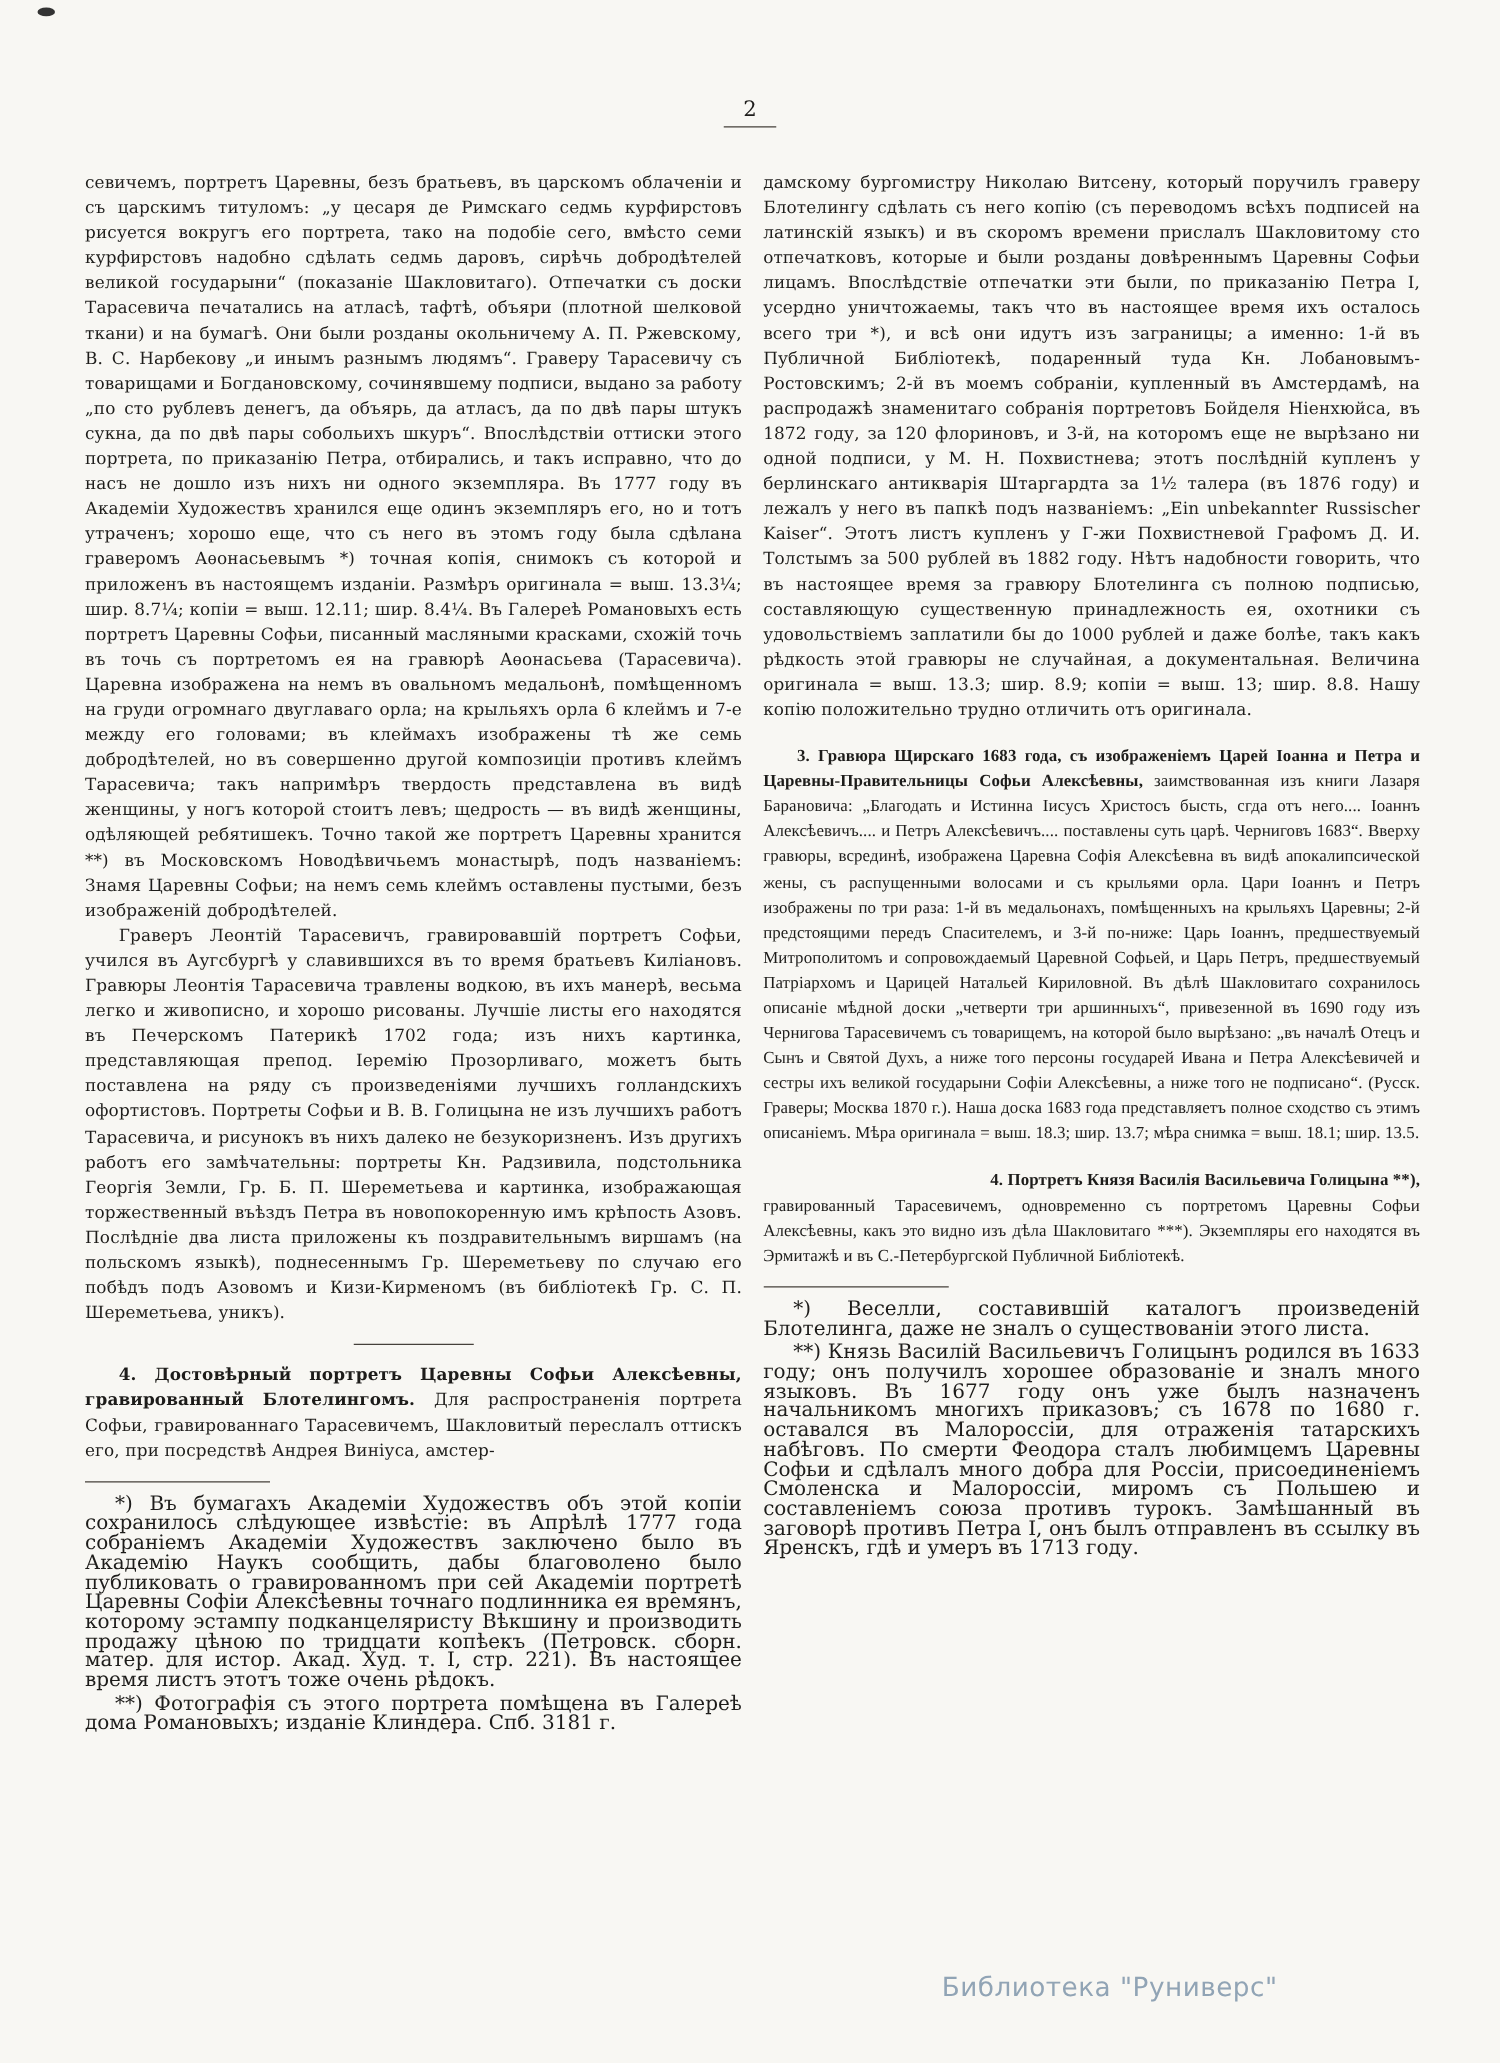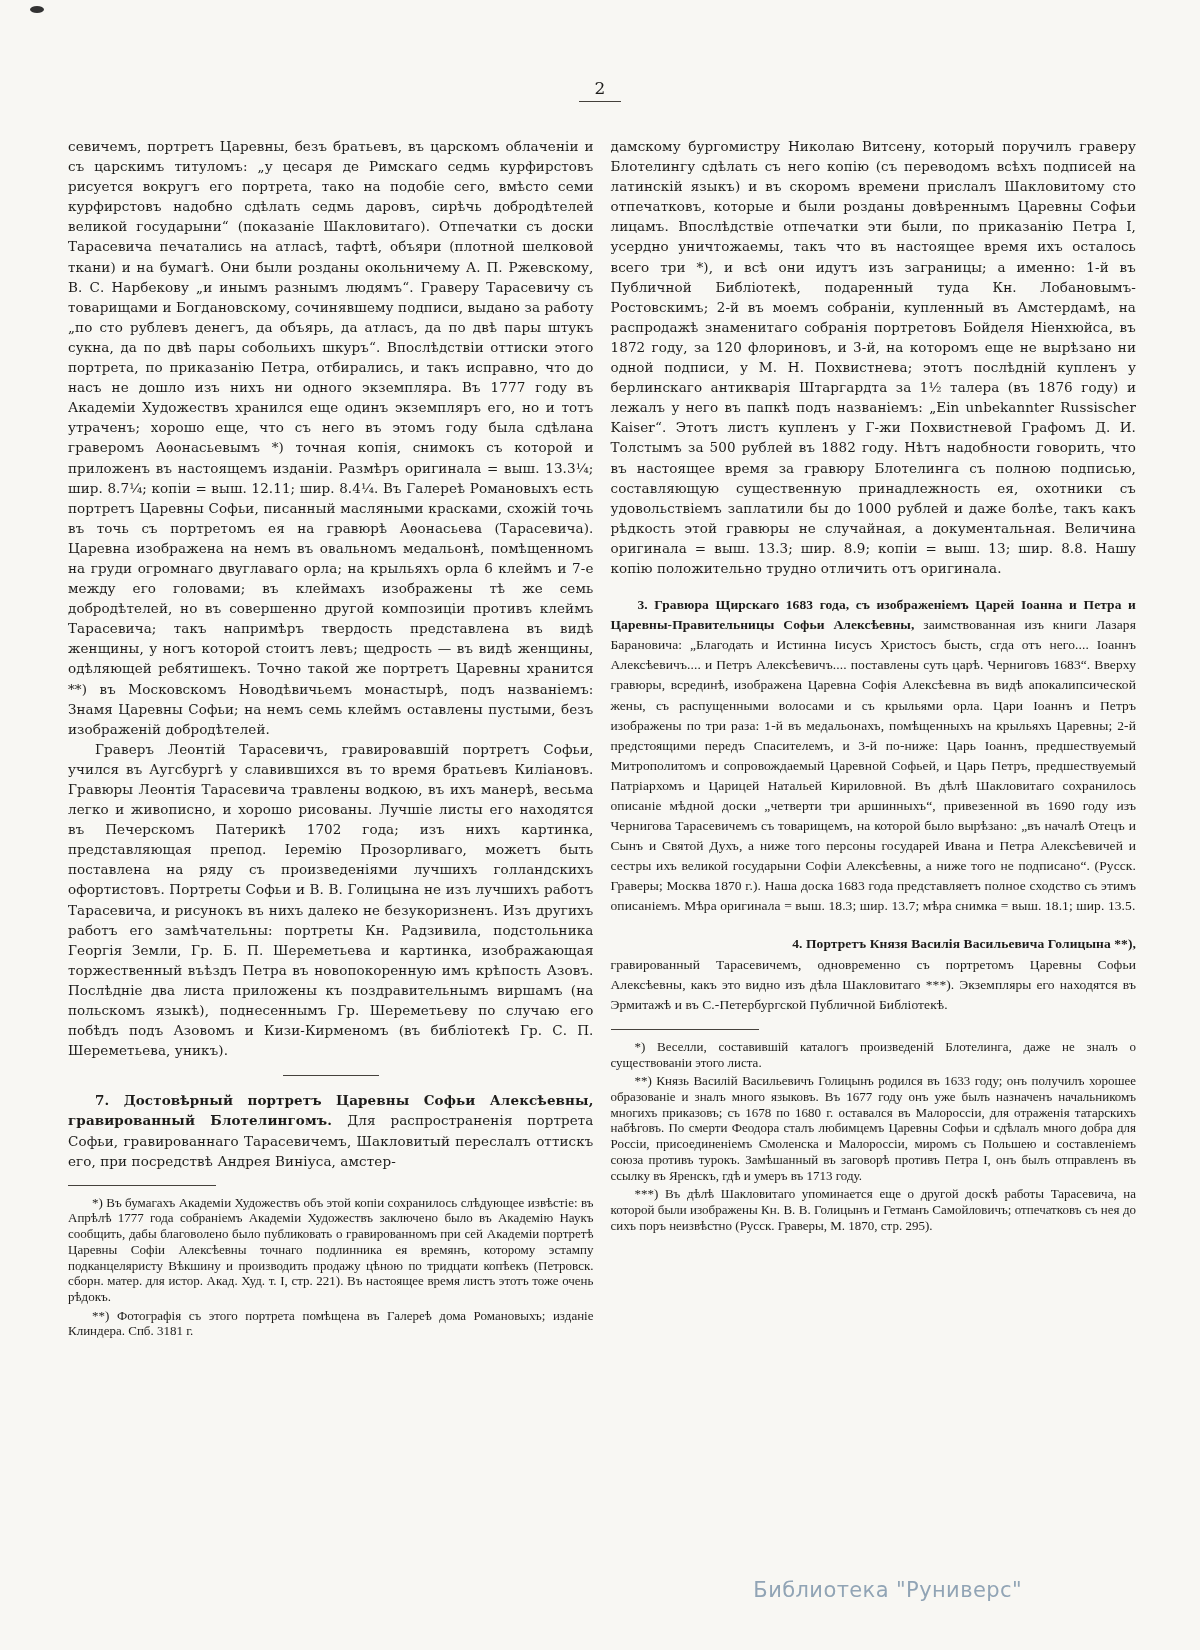--- a/index.html
+++ b/index.html
@@ -43,24 +43,23 @@
     width:96px;height:1px;background:#45413b;
     margin:15px auto 14px;
   }
   .foot-rule{
     width:148px;height:1px;background:#45413b;
     margin:14px 0 9px;
   }
   .footnote{
     margin:0 0 3px;
     text-align:justify;
-    font-size:13px;
+    font-size:16px;
     line-height:15.7px;
     text-indent:24px;
-    font-family:Liberation Serif, serif;
   }
   .watermark{
     position:absolute;
     right:178px;bottom:48px;
     font-family:"DejaVu Sans","Liberation Sans",sans-serif;
     font-size:21px;
     color:#91a4b5;
     letter-spacing:0.4px;
   }
   .scan-speck{
@@ -78,37 +77,36 @@
   <div class="page-number-wrap">
     <span class="page-number">2</span>
   </div>
 
   <div class="columns">
     <div class="column">
       <div class="col-body">
           <p class="para">севичемъ, портретъ Царевны, безъ братьевъ, въ царскомъ облаченіи и съ царскимъ титуломъ: „у цесаря де Римскаго седмь курфирстовъ рисуется вокругъ его портрета, тако на подобіе сего, вмѣсто семи курфирстовъ надобно сдѣлать седмь даровъ, сирѣчь добродѣтелей великой государыни“ (показаніе Шакловитаго). Отпечатки съ доски Тарасевича печатались на атласѣ, тафтѣ, объяри (плотной шелковой ткани) и на бумагѣ. Они были розданы окольничему А. П. Ржевскому, В. С. Нарбекову „и инымъ разнымъ людямъ“. Граверу Тарасевичу съ товарищами и Богдановскому, сочинявшему подписи, выдано за работу „по сто рублевъ денегъ, да объярь, да атласъ, да по двѣ пары штукъ сукна, да по двѣ пары собольихъ шкуръ“. Впослѣдствіи оттиски этого портрета, по приказанію Петра, отбирались, и такъ исправно, что до насъ не дошло изъ нихъ ни одного экземпляра. Въ 1777 году въ Академіи Художествъ хранился еще одинъ экземпляръ его, но и тотъ утраченъ; хорошо еще, что съ него въ этомъ году была сдѣлана граверомъ Аѳонасьевымъ *) точная копія, снимокъ съ которой и приложенъ въ настоящемъ изданіи. Размѣръ оригинала = выш. 13.3¼; шир. 8.7¼; копіи = выш. 12.11; шир. 8.4¼. Въ Галереѣ Романовыхъ есть портретъ Царевны Софьи, писанный масляными красками, схожій точь въ точь съ портретомъ ея на гравюрѣ Аѳонасьева (Тарасевича). Царевна изображена на немъ въ овальномъ медальонѣ, помѣщенномъ на груди огромнаго двуглаваго орла; на крыльяхъ орла 6 клеймъ и 7-е между его головами; въ клеймахъ изображены тѣ же семь добродѣтелей, но въ совершенно другой композиціи противъ клеймъ Тарасевича; такъ напримѣръ твердость представлена въ видѣ женщины, у ногъ которой стоитъ левъ; щедрость — въ видѣ женщины, одѣляющей ребятишекъ. Точно такой же портретъ Царевны хранится **) въ Московскомъ Новодѣвичьемъ монастырѣ, подъ названіемъ: Знамя Царевны Софьи; на немъ семь клеймъ оставлены пустыми, безъ изображеній добродѣтелей.</p>
           <p class="para indent">Граверъ Леонтій Тарасевичъ, гравировавшій портретъ Софьи, учился въ Аугсбургѣ у славившихся въ то время братьевъ Киліановъ. Гравюры Леонтія Тарасевича травлены водкою, въ ихъ манерѣ, весьма легко и живописно, и хорошо рисованы. Лучшіе листы его находятся въ Печерскомъ Патерикѣ 1702 года; изъ нихъ картинка, представляющая препод. Іеремію Прозорливаго, можетъ быть поставлена на ряду съ произведеніями лучшихъ голландскихъ офортистовъ. Портреты Софьи и В. В. Голицына не изъ лучшихъ работъ Тарасевича, и рисунокъ въ нихъ далеко не безукоризненъ. Изъ другихъ работъ его замѣчательны: портреты Кн. Радзивила, подстольника Георгія Земли, Гр. Б. П. Шереметьева и картинка, изображающая торжественный въѣздъ Петра въ новопокоренную имъ крѣпость Азовъ. Послѣдніе два листа приложены къ поздравительнымъ виршамъ (на польскомъ языкѣ), поднесеннымъ Гр. Шереметьеву по случаю его побѣдъ подъ Азовомъ и Кизи-Кирменомъ (въ библіотекѣ Гр. С. П. Шереметьева, уникъ).</p>
           <div class="section-rule"></div>
-          <p class="para indent"><b class="">7. Достовѣрный портретъ Царевны Софьи Алексѣевны, гравированный Блотелингомъ. </b>Для распространенія портрета Софьи, гравированнаго Тарасевичемъ, Шакловитый переслалъ оттискъ его, при посредствѣ Андрея Виніуса, амстер-</p>
+          <p class="para indent"><b class="">4. Достовѣрный портретъ Царевны Софьи Алексѣевны, гравированный Блотелингомъ. </b>Для распространенія портрета Софьи, гравированнаго Тарасевичемъ, Шакловитый переслалъ оттискъ его, при посредствѣ Андрея Виніуса, амстер-</p>
         </div>
       <div class="foot-rule"></div>
       <div class="col-foot">
           <p class="footnote">*) Въ бумагахъ Академіи Художествъ объ этой копіи сохранилось слѣдующее извѣстіе: въ Апрѣлѣ 1777 года собраніемъ Академіи Художествъ заключено было въ Академію Наукъ сообщить, дабы благоволено было публиковать о гравированномъ при сей Академіи портретѣ Царевны Софіи Алексѣевны точнаго подлинника ея времянъ, которому эстампу подканцеляристу Вѣкшину и производить продажу цѣною по тридцати копѣекъ (Петровск. сборн. матер. для истор. Акад. Худ. т. I, стр. 221). Въ настоящее время листъ этотъ тоже очень рѣдокъ.</p>
           <p class="footnote">**) Фотографія съ этого портрета помѣщена въ Галереѣ дома Романовыхъ; изданіе Клиндера. Спб. 3181 г.</p>
         </div>
     </div>
     <div class="column">
       <div class="col-body">
           <p class="para">дамскому бургомистру Николаю Витсену, который поручилъ граверу Блотелингу сдѣлать съ него копію (съ переводомъ всѣхъ подписей на латинскій языкъ) и въ скоромъ времени прислалъ Шакловитому сто отпечатковъ, которые и были розданы довѣреннымъ Царевны Софьи лицамъ. Впослѣдствіе отпечатки эти были, по приказанію Петра I, усердно уничтожаемы, такъ что въ настоящее время ихъ осталось всего три *), и всѣ они идутъ изъ заграницы; а именно: 1-й въ Публичной Библіотекѣ, подаренный туда Кн. Лобановымъ-Ростовскимъ; 2-й въ моемъ собраніи, купленный въ Амстердамѣ, на распродажѣ знаменитаго собранія портретовъ Бойделя Ніенхюйса, въ 1872 году, за 120 флориновъ, и 3-й, на которомъ еще не вырѣзано ни одной подписи, у М. Н. Похвистнева; этотъ послѣдній купленъ у берлинскаго антикварія Штаргардта за 1½ талера (въ 1876 году) и лежалъ у него въ папкѣ подъ названіемъ: „Ein unbekannter Russischer Kaiser“. Этотъ листъ купленъ у Г-жи Похвистневой Графомъ Д. И. Толстымъ за 500 рублей въ 1882 году. Нѣтъ надобности говорить, что въ настоящее время за гравюру Блотелинга съ полною подписью, составляющую существенную принадлежность ея, охотники съ удовольствіемъ заплатили бы до 1000 рублей и даже болѣе, такъ какъ рѣдкость этой гравюры не случайная, а документальная. Величина оригинала = выш. 13.3; шир. 8.9; копіи = выш. 13; шир. 8.8. Нашу копію положительно трудно отличить отъ оригинала.</p>
           <p class="para indent section-gap"><b class="">3. Гравюра Щирскаго 1683 года, съ изображеніемъ Царей Іоанна и Петра и Царевны-Правительницы Софьи Алексѣевны, </b>заимствованная изъ книги Лазаря Барановича: „Благодать и Истинна Іисусъ Христосъ бысть, сгда отъ него.... Іоаннъ Алексѣевичъ.... и Петръ Алексѣевичъ.... поставлены суть царѣ. Черниговъ 1683“. Вверху гравюры, всрединѣ, изображена Царевна Софія Алексѣевна въ видѣ апокалипсической жены, съ распущенными волосами и съ крыльями орла. Цари Іоаннъ и Петръ изображены по три раза: 1-й въ медальонахъ, помѣщенныхъ на крыльяхъ Царевны; 2-й предстоящими передъ Спасителемъ, и 3-й по-ниже: Царь Іоаннъ, предшествуемый Митрополитомъ и сопровождаемый Царевной Софьей, и Царь Петръ, предшествуемый Патріархомъ и Царицей Натальей Кириловной. Въ дѣлѣ Шакловитаго сохранилось описаніе мѣдной доски „четверти три аршинныхъ“, привезенной въ 1690 году изъ Чернигова Тарасевичемъ съ товарищемъ, на которой было вырѣзано: „въ началѣ Отецъ и Сынъ и Святой Духъ, а ниже того персоны государей Ивана и Петра Алексѣевичей и сестры ихъ великой государыни Софіи Алексѣевны, а ниже того не подписано“. (Русск. Граверы; Москва 1870 г.). Наша доска 1683 года представляетъ полное сходство съ этимъ описаніемъ. Мѣра оригинала = выш. 18.3; шир. 13.7; мѣра снимка = выш. 18.1; шир. 13.5.</p>
           <p class="para section-gap"><b class="lead-block">4. Портретъ Князя Василія Васильевича Голицына **),</b>гравированный Тарасевичемъ, одновременно съ портретомъ Царевны Софьи Алексѣевны, какъ это видно изъ дѣла Шакловитаго ***). Экземпляры его находятся въ Эрмитажѣ и въ С.-Петербургской Публичной Библіотекѣ.</p>
         </div>
       <div class="foot-rule"></div>
       <div class="col-foot">
           <p class="footnote">*) Веселли, составившій каталогъ произведеній Блотелинга, даже не зналъ о существованіи этого листа.</p>
           <p class="footnote">**) Князь Василій Васильевичъ Голицынъ родился въ 1633 году; онъ получилъ хорошее образованіе и зналъ много языковъ. Въ 1677 году онъ уже былъ назначенъ начальникомъ многихъ приказовъ; съ 1678 по 1680 г. оставался въ Малороссіи, для отраженія татарскихъ набѣговъ. По смерти Феодора сталъ любимцемъ Царевны Софьи и сдѣлалъ много добра для Россіи, присоединеніемъ Смоленска и Малороссіи, миромъ съ Польшею и составленіемъ союза противъ турокъ. Замѣшанный въ заговорѣ противъ Петра I, онъ былъ отправленъ въ ссылку въ Яренскъ, гдѣ и умеръ въ 1713 году.</p>
-          <p class="footnote">***) Въ дѣлѣ Шакловитаго упоминается еще о другой доскѣ работы Тарасевича, на которой были изображены Кн. В. В. Голицынъ и Гетманъ Самойловичъ; отпечатковъ съ нея до сихъ поръ неизвѣстно (Русск. Граверы, М. 1870, стр. 295).</p>
         </div>
     </div>
   </div>
 
   <div class="watermark">Библиотека "Руниверс"</div>
 </div>
 
 </body></html>

